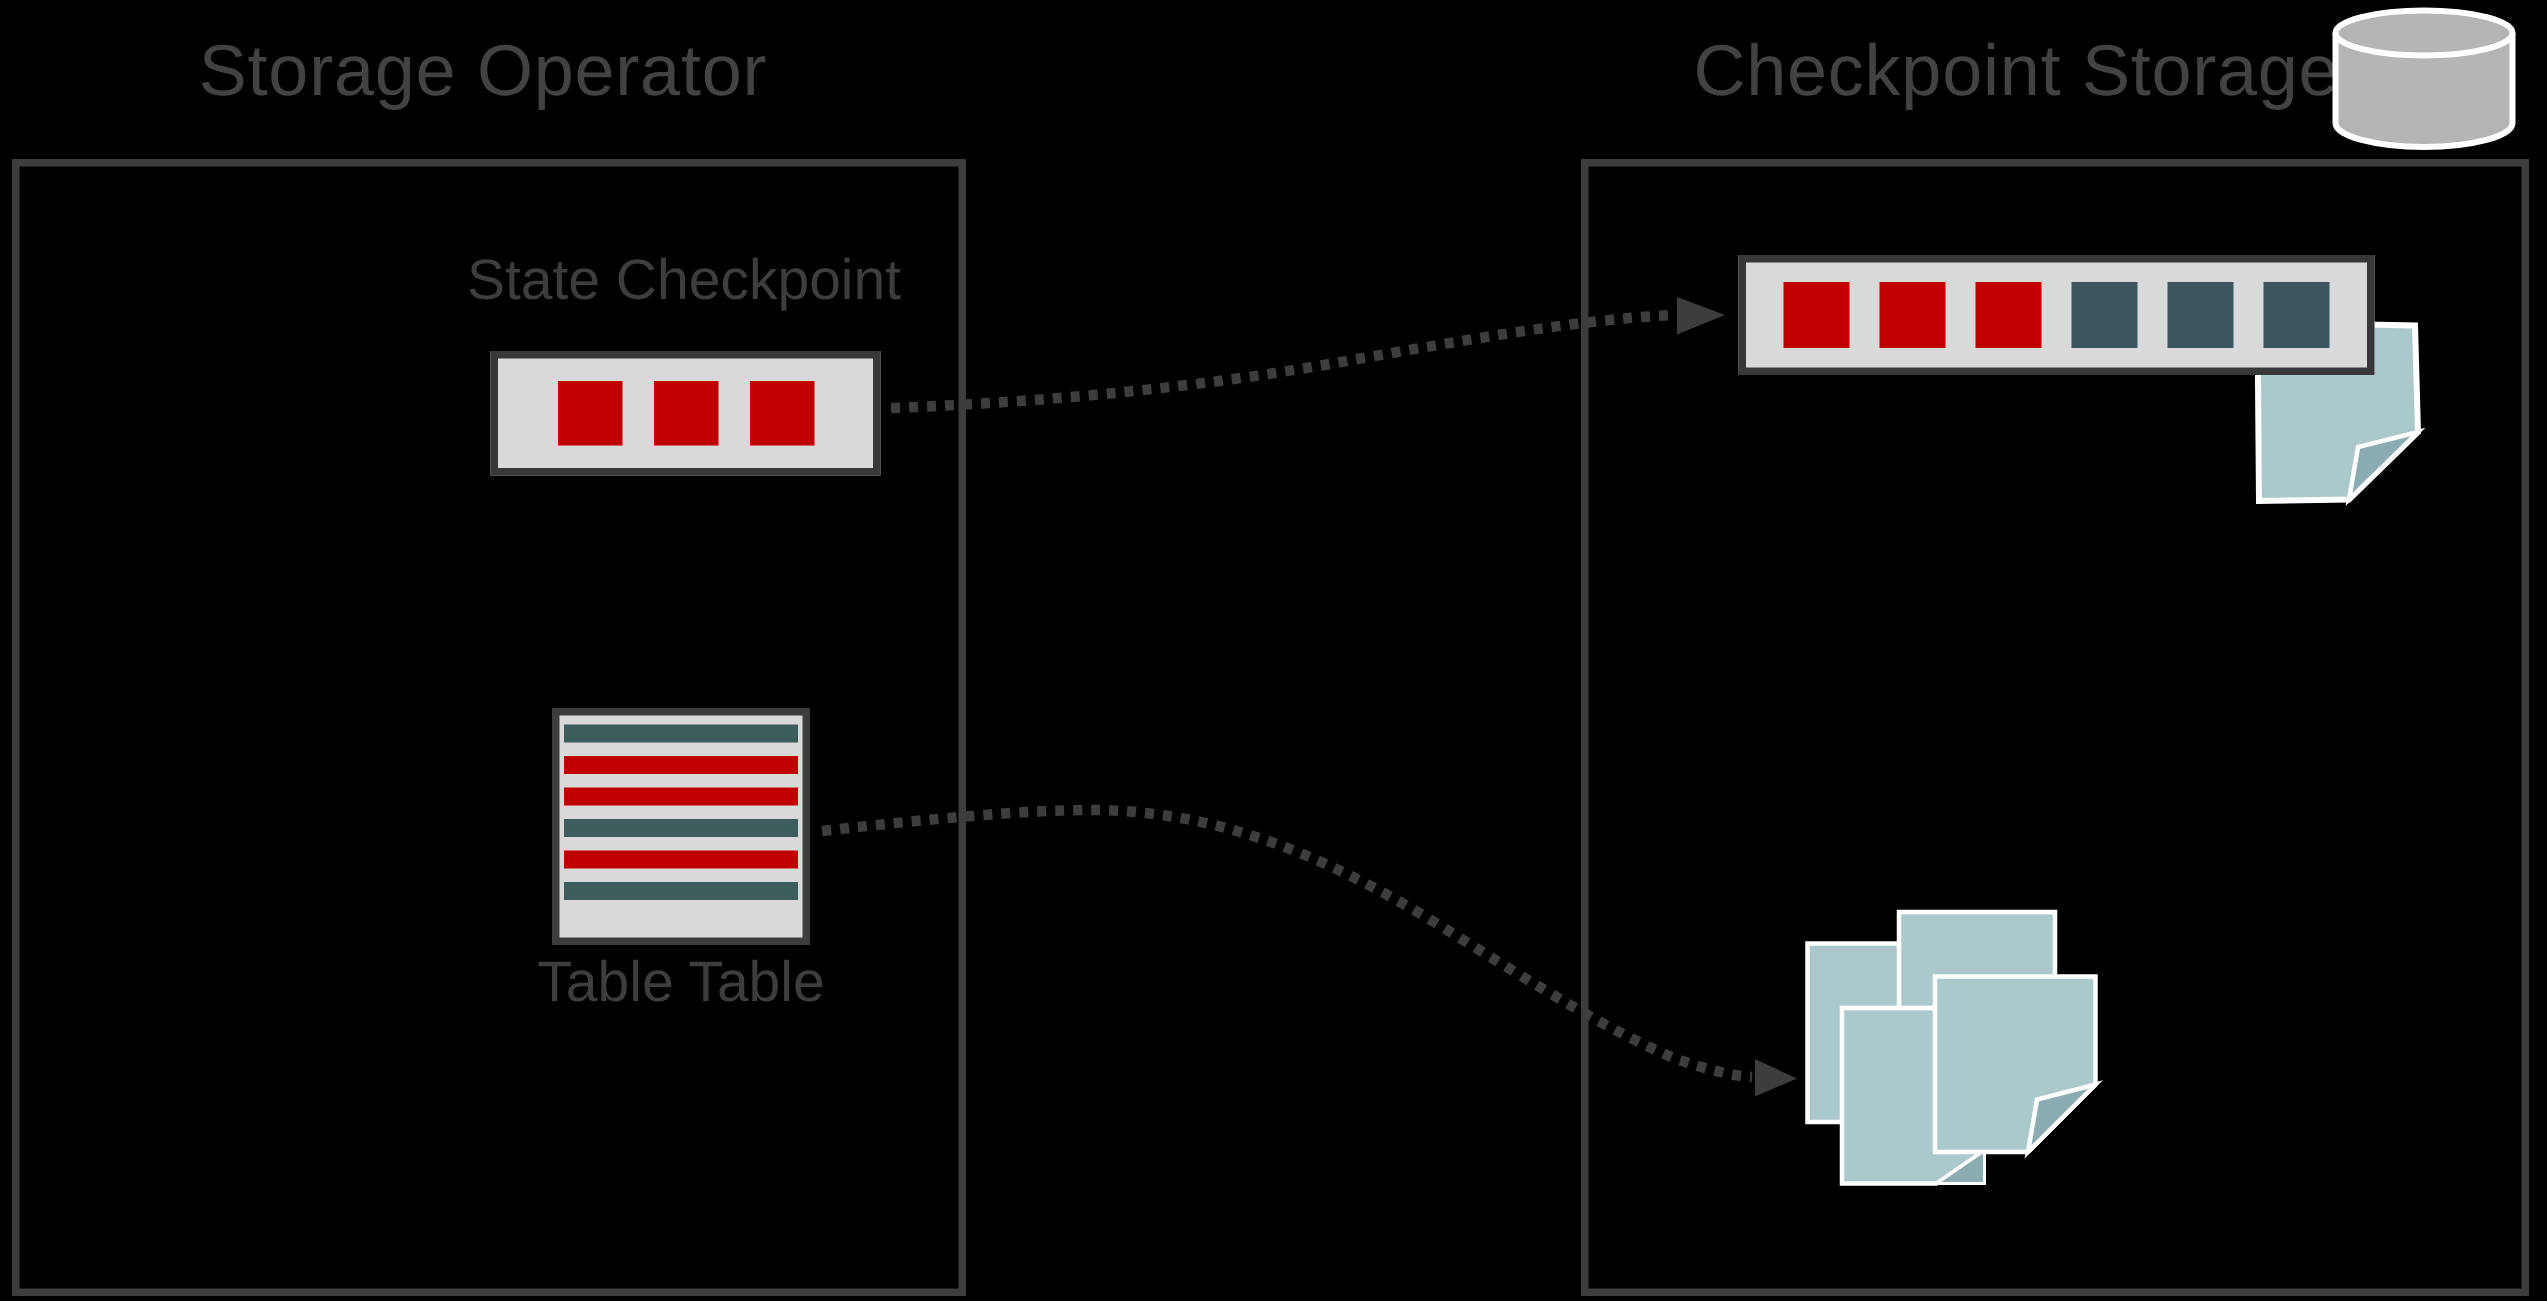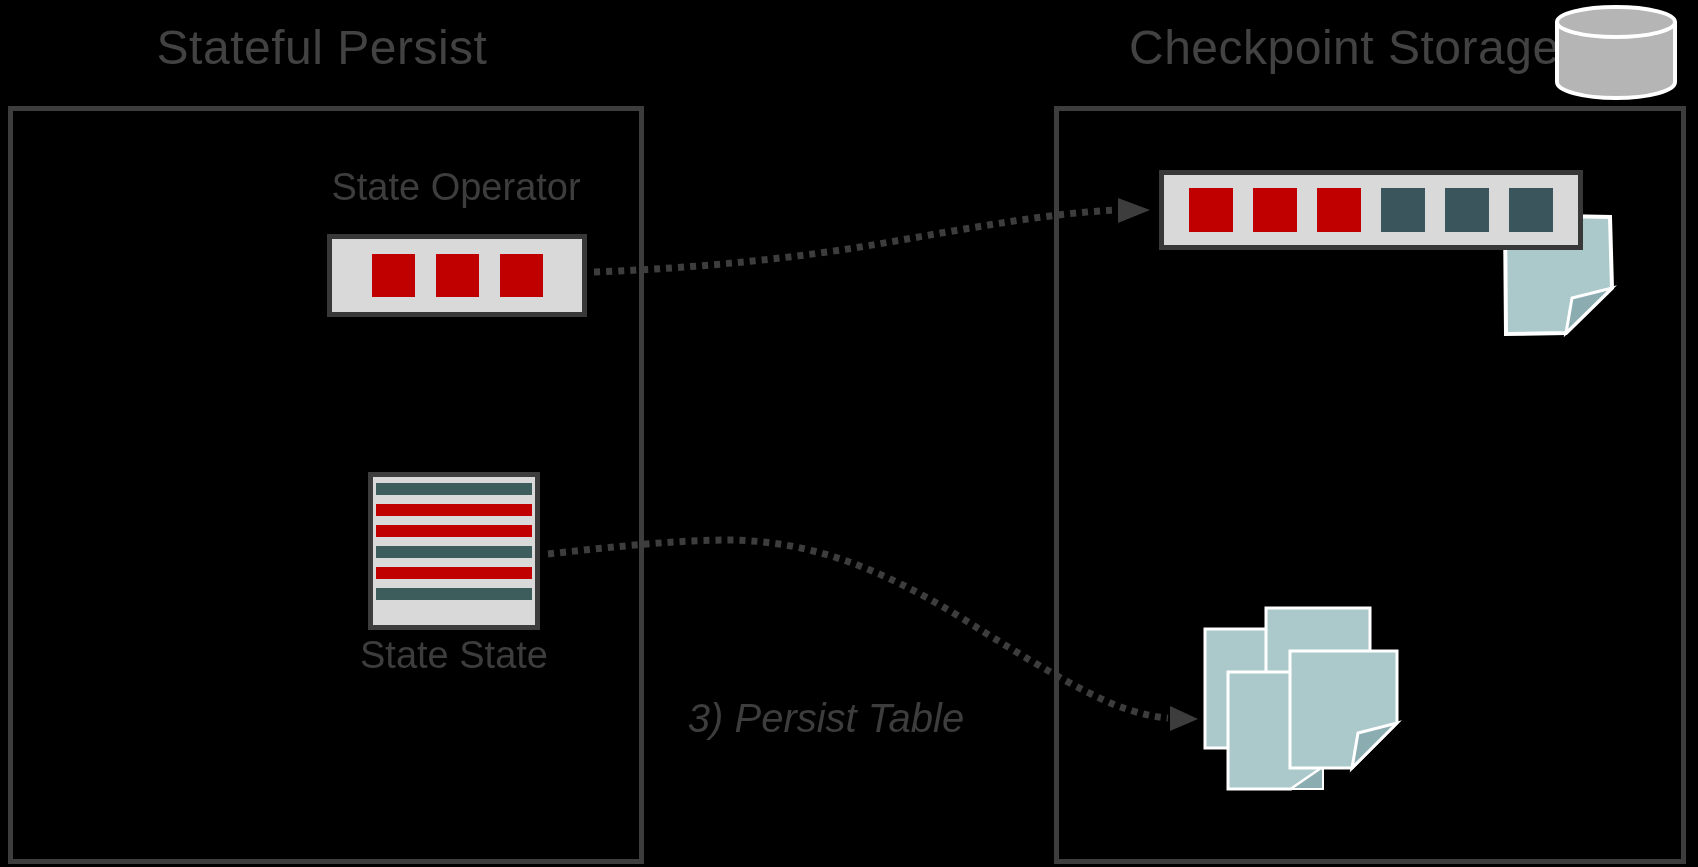--- a/index.html
+++ b/index.html
@@ -63,44 +63,44 @@
   #arrows-svg{position:absolute;left:0;top:0;z-index:3;pointer-events:none;}
 </style>
 </head>
 <body>
 
 <div id="stage">
 
   <div class="box" id="left-box"></div>
   <div class="box" id="right-box"></div>
 
-  <div class="title" id="title-left">Stateful Persist</div>
+  <div class="title" id="title-left">Storage Operator</div>
   <div class="title" id="title-right">Checkpoint Storage</div>
 
   <svg class="icon-abs" id="cylinder-svg" width="134" height="102" viewBox="0 0 134 102">
     <path d="M8,20 v60 a59,16 0 0 0 118,0 v-60" fill="var(--cylinder-fill)" stroke="var(--cylinder-stroke)" stroke-width="4"></path>
     <ellipse cx="67" cy="20" rx="59" ry="15" fill="var(--cylinder-fill)" stroke="var(--cylinder-stroke)" stroke-width="4"></ellipse>
   </svg>
 
-  <div class="small-label" id="label-changelog">State Operator</div>
+  <div class="small-label" id="label-changelog">State Checkpoint</div>
   <div class="bar" id="left-bar">
       <span class="cell cell-red"></span>
       <span class="cell cell-red"></span>
       <span class="cell cell-red"></span>
     </div>
 
   <div id="state-table">
       <span class="stripe stripe-teal"></span>
       <span class="stripe stripe-red"></span>
       <span class="stripe stripe-red"></span>
       <span class="stripe stripe-teal"></span>
       <span class="stripe stripe-red"></span>
       <span class="stripe stripe-teal"></span>
     </div>
-  <div class="small-label" id="label-table">State State</div>
+  <div class="small-label" id="label-table">Table Table</div>
 
   <div class="bar" id="right-bar">
       <span class="cell cell-red"></span>
       <span class="cell cell-red"></span>
       <span class="cell cell-red"></span>
       <span class="cell cell-teal"></span>
       <span class="cell cell-teal"></span>
       <span class="cell cell-teal"></span>
     </div>
 
@@ -112,21 +112,20 @@
   <svg class="icon-abs" id="doc-stack-svg" width="220" height="200" viewBox="0 0 220 200">
     <rect x="10" y="29" width="88" height="119" fill="var(--doc-fill)" stroke="var(--doc-stroke)" stroke-width="3"></rect>
     <rect x="71" y="8" width="104" height="119" fill="var(--doc-fill)" stroke="var(--doc-stroke)" stroke-width="3"></rect>
     <polygon points="33,72 128,72 128,167 96,189 33,189" fill="var(--doc-fill)" stroke="var(--doc-stroke)" stroke-width="3"></polygon>
     <polygon points="128,167 96,189 128,189" fill="var(--doc-fold)" stroke="var(--doc-stroke)" stroke-width="2"></polygon>
     <polygon points="95,51 202,51 202,123 157,168 95,168" fill="var(--doc-fill)" stroke="var(--doc-stroke)" stroke-width="3"></polygon>
     <polygon points="202,123 157,168 163,133" fill="var(--doc-fold)" stroke="var(--doc-stroke)" stroke-width="3"></polygon>
   </svg>
 
   <div id="annotation">
-    <div>3) Persist Table</div>
   </div>
 
   <svg id="arrows-svg" width="1698" height="867" viewBox="0 0 1698 867">
     <g>
       <path d="M594,272 C700,268 800,258 890,242 C970,228 1050,213 1116,210" fill="none" stroke="var(--arrow)" stroke-width="7" stroke-dasharray="6 6"></path>
       <polygon points="1118,198 1118,223 1150,210" fill="var(--arrow)"></polygon>
     </g>
     <g>
       <path d="M548,554 C620,546 680,540 730,540 C810,541 880,568 960,617 C1030,661 1075,688 1115,705 C1140,714 1155,717 1168,718" fill="none" stroke="var(--arrow)" stroke-width="7" stroke-dasharray="6 6"></path>
       <polygon points="1170,706 1170,731 1198,719" fill="var(--arrow)"></polygon>

